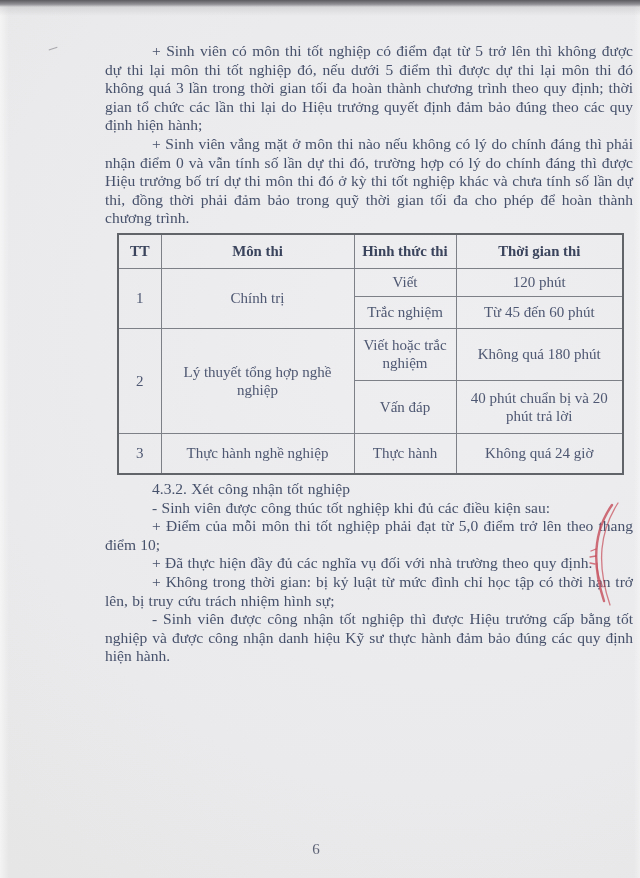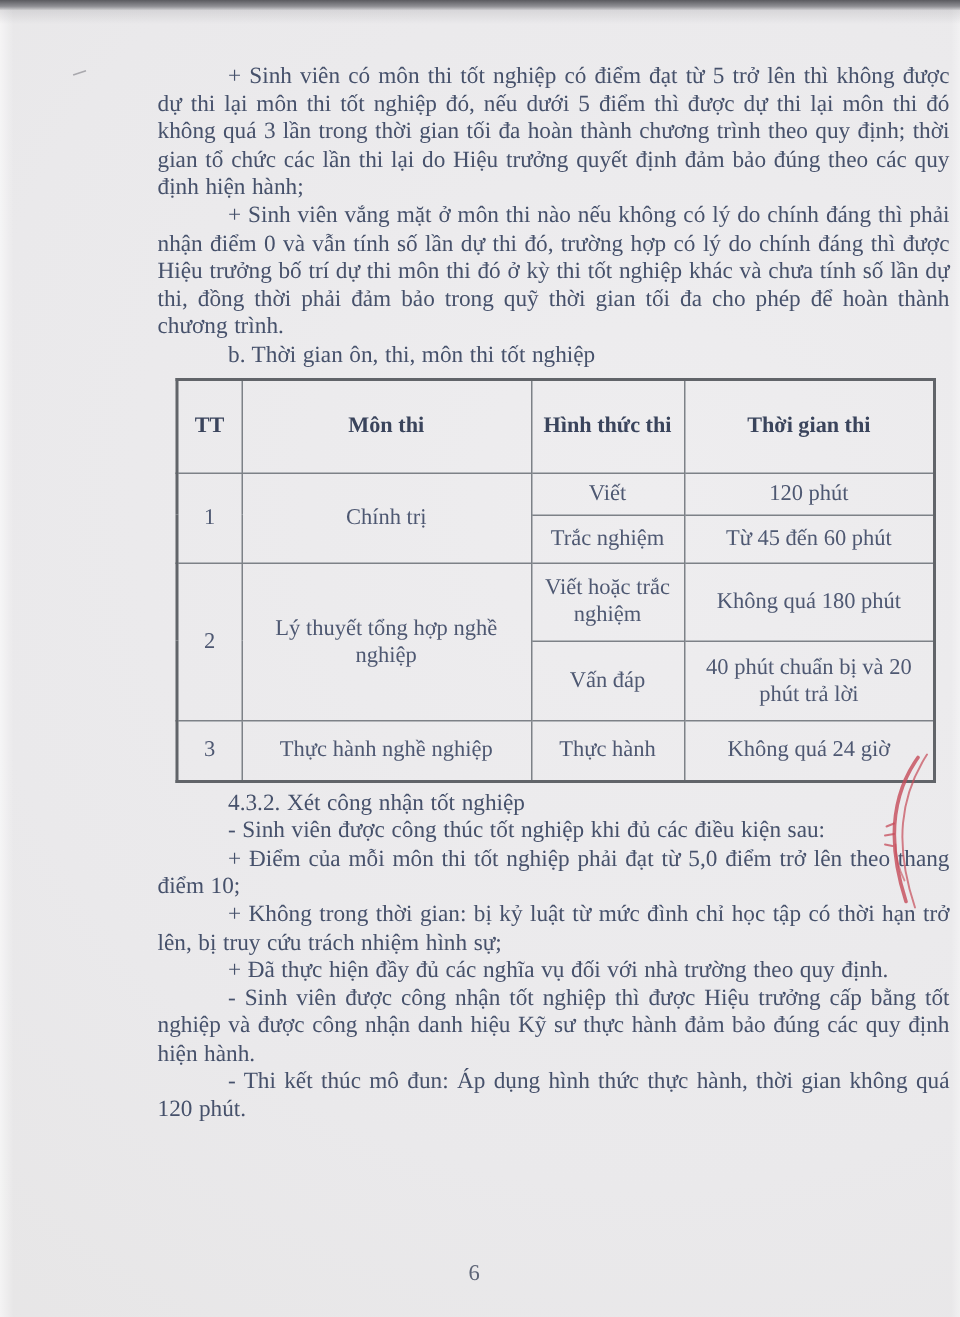--- a/index.html
+++ b/index.html
@@ -51,21 +51,21 @@
     font-size:15px;
     line-height:18px;
     padding:2px 6px;
     overflow:hidden;
   }
   table.exam th{
     font-weight:bold;
     font-size:14.8px;
     color:#3a445c;
     height:21px;
-    padding:20px 3px;
+    padding:6px 3px;
   }
   .col-tt{width:43px;}
   .col-subject{width:193px;}
   .col-form{width:102px;}
   .col-time{width:167px;}
   tr.r1a td{height:23px;text-align:center;}
   tr.r1b td{height:27px;}
   tr.r2a td{height:47px;}
   tr.r2b td{height:48px;}
   tr.r3  td{height:35px;}
@@ -82,21 +82,20 @@
 </head>
 <body>
 
 <div class="page">
   <div class="scan-edge-top"></div>
   <div class="pencil-mark"></div>
 
   <div class="content">
     <p class="para indent">+ Sinh viên có môn thi tốt nghiệp có điểm đạt từ 5 trở lên thì không được dự thi lại môn thi tốt nghiệp đó, nếu dưới 5 điểm thì được dự thi lại môn thi đó không quá 3 lần trong thời gian tối đa hoàn thành chương trình theo quy định; thời gian tổ chức các lần thi lại do Hiệu trưởng quyết định đảm bảo đúng theo các quy định hiện hành;</p>
     <p class="para indent">+ Sinh viên vắng mặt ở môn thi nào nếu không có lý do chính đáng thì phải nhận điểm 0 và vẫn tính số lần dự thi đó, trường hợp có lý do chính đáng thì được Hiệu trưởng bố trí dự thi môn thi đó ở kỳ thi tốt nghiệp khác và chưa tính số lần dự thi, đồng thời phải đảm bảo trong quỹ thời gian tối đa cho phép để hoàn thành chương trình.</p>
-    <p class="para indent">b. Thời gian ôn, thi, môn thi tốt nghiệp</p>
 
     <table class="exam">
       <colgroup>
         <col class="col-tt">
           <col class="col-subject">
           <col class="col-form">
           <col class="col-time">
       </colgroup>
       <tbody>
           <tr>
@@ -130,24 +129,23 @@
         <td>Thực hành nghề nghiệp</td>
         <td>Thực hành</td>
         <td>Không quá 24 giờ</td>
       </tr>
     </tbody>
       </table>
 
     <p class="para indent">4.3.2. Xét công nhận tốt nghiệp</p>
     <p class="para indent">- Sinh viên được công thúc tốt nghiệp khi đủ các điều kiện sau:</p>
     <p class="para indent">+ Điểm của mỗi môn thi tốt nghiệp phải đạt từ 5,0 điểm trở lên theo thang điểm 10;</p>
+    <p class="para indent">+ Đã thực hiện đầy đủ các nghĩa vụ đối với nhà trường theo quy định.</p>
     <p class="para indent">+ Không trong thời gian: bị kỷ luật từ mức đình chỉ học tập có thời hạn trở lên, bị truy cứu trách nhiệm hình sự;</p>
-    <p class="para indent">+ Đã thực hiện đầy đủ các nghĩa vụ đối với nhà trường theo quy định.</p>
     <p class="para indent">- Sinh viên được công nhận tốt nghiệp thì được Hiệu trưởng cấp bằng tốt nghiệp và được công nhận danh hiệu Kỹ sư thực hành đảm bảo đúng các quy định hiện hành.</p>
-    <p class="para indent">- Thi kết thúc mô đun: Áp dụng hình thức thực hành, thời gian không quá 120 phút.</p>
   </div>
 
   <svg class="stamp" viewBox="0 0 46 112" xmlns="http://www.w3.org/2000/svg">
     <path d="M31,6 C14,30 10,62 23,102" fill="none" stroke-width="2.4" stroke-linecap="round" opacity="0.8" stroke="#c64b59"></path>
     <path d="M37,4 C19,32 15,64 29,106" fill="none" stroke-width="1.3" stroke-linecap="round" opacity="0.7" stroke="#c64b59"></path>
     <path d="M22,88 C18,80 16,72 16,64" fill="none" stroke-width="1.2" stroke-linecap="round" opacity="0.6" stroke="#c64b59"></path>
     <path d="M10,52 l5,-2 M9,58 l6,-1 M9,64 l5,1" fill="none" stroke-width="1.3" stroke-linecap="round" opacity="0.75" stroke="#c64b59"></path>
   </svg>
 
   <div class="page-num">6</div>

